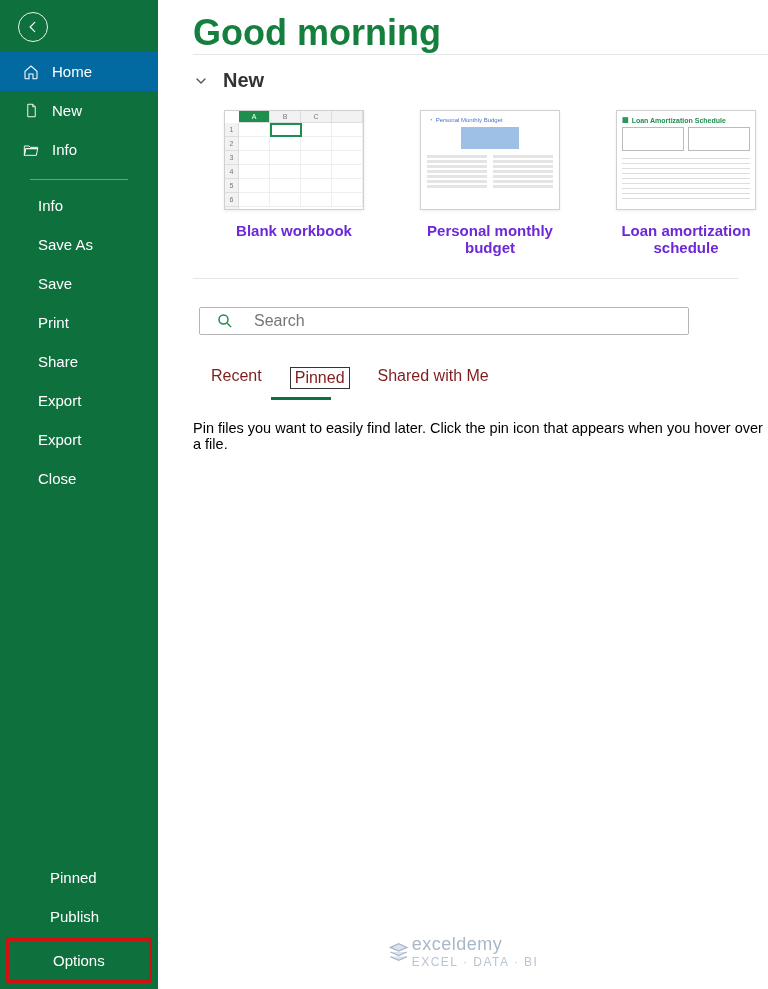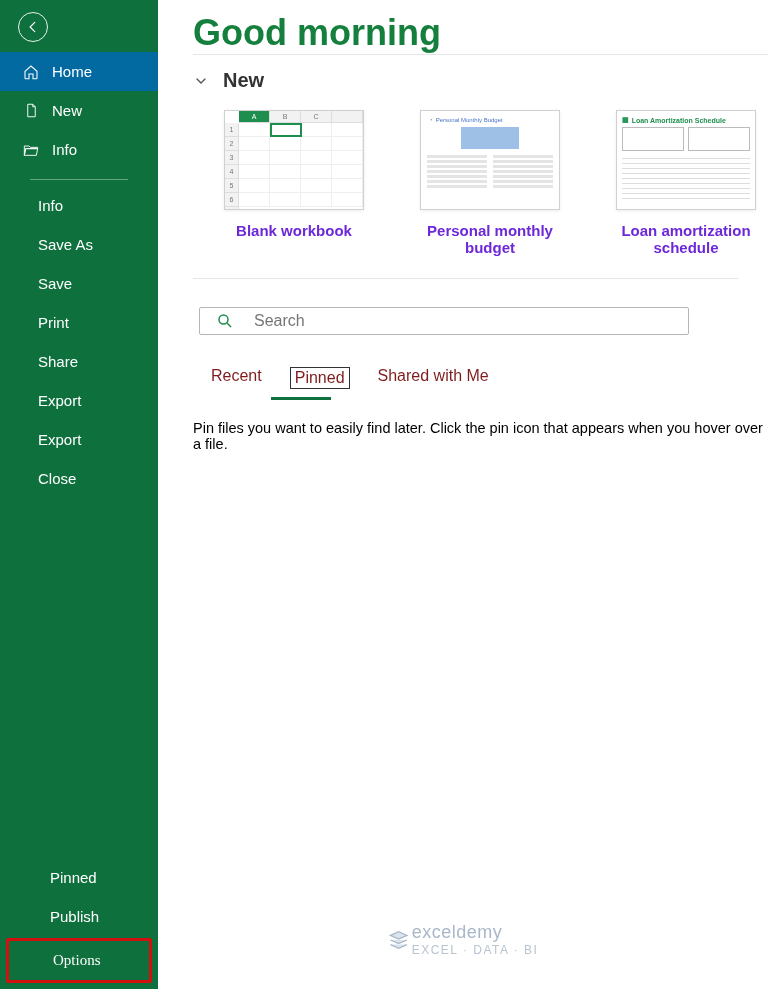--- a/index.html
+++ b/index.html
@@ -49,21 +49,21 @@
     border-top: 1px solid rgba(255,255,255,0.35);
     margin: 10px 30px 6px 30px;
   }
   .nav-spacer { flex: 1; }
   .nav-bottom .nav-sub { padding-left: 50px; }
   .highlight-box {
     border: 3px solid #d11010;
     margin: 2px 6px 6px 6px;
     border-radius: 2px;
   }
-  .highlight-box .nav-sub { padding-left: 44px; font-family: Liberation Serif, serif; }
+  .highlight-box .nav-sub { padding-left: 44px; }
 
   .main {
     flex: 1;
     padding: 12px 0 0 35px;
     overflow: hidden;
     position: relative;
   }
   .greeting {
     font-size: 36px;
     font-weight: 600;
@@ -161,21 +161,21 @@
 
   .thumb-loan { padding:5px; font-size:5.5px; color:#555;}
   .thumb-loan .ttl { color:#1e8e4e; font-weight:bold; font-size:7px; margin-bottom:3px; display:flex; align-items:center; gap:3px;}
   .thumb-loan .boxes { display:flex; gap:4px; margin-bottom:3px;}
   .thumb-loan .bx { flex:1; border:0.5px solid #bbb; height:24px;}
   .thumb-loan .rows .rl { height:5px; border-bottom:0.5px solid #ddd;}
 
   .watermark {
     position: absolute;
     left: 50%; transform: translateX(-50%);
-    bottom: 32px;
+    bottom: 20px;
     display:flex; align-items:center; gap:2px;
     color:#a8b8c8; font-size:18px; font-weight:400;
     letter-spacing:0.5px;
   }
   .watermark .sub { font-size:12px; letter-spacing:1.5px; display:block; color:#b8c4d0;}
   .watermark svg { width:22px; height:22px; }
 </style>
 </head>
 <body>
 

